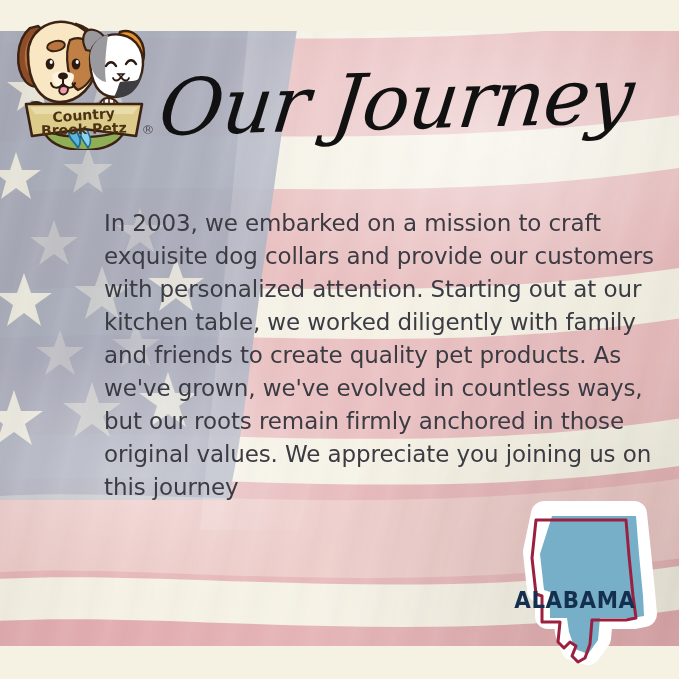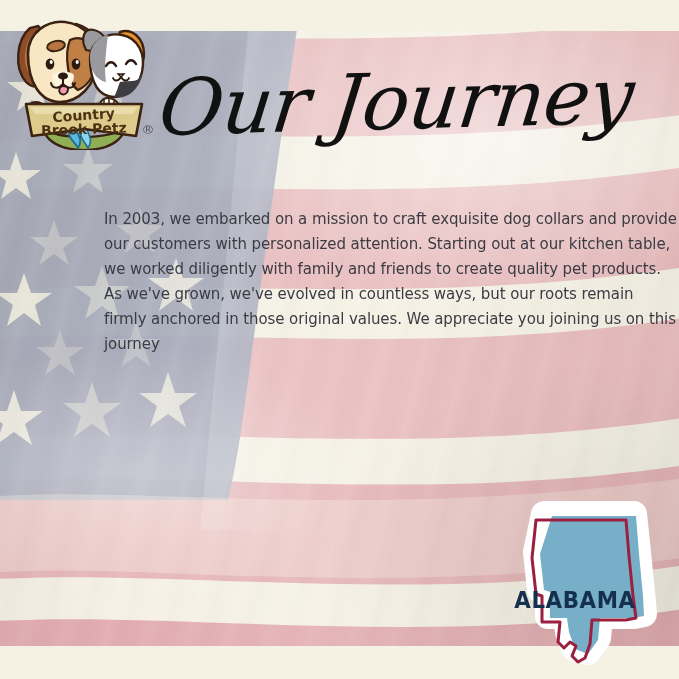--- a/index.html
+++ b/index.html
@@ -97,22 +97,22 @@
 
   
   .body-copy {
     position: absolute;
     left: 104px;
     top: 207px;
     width: 576px;
     z-index: 10;
     color: #3b3b43;
     font-family: "DejaVu Sans", "Liberation Sans", sans-serif;
-    font-size: 15px;
-    line-height: 25px;
+    font-size: 23px;
+    line-height: 33px;
     font-weight: 400;
     letter-spacing: -0.1px;
     white-space: pre-line;
   }
 
   
   .state-badge {
     position: absolute;
     left: 492px;
     top: 492px;

